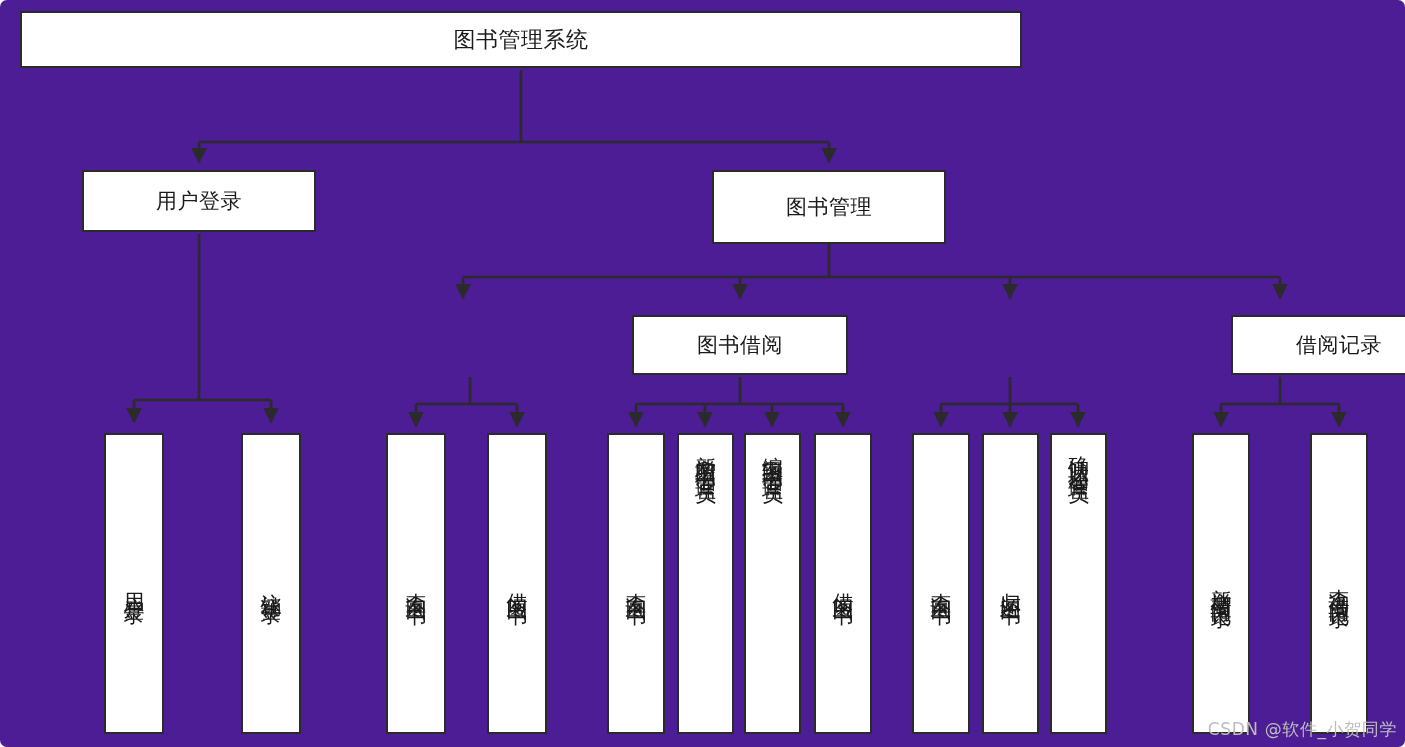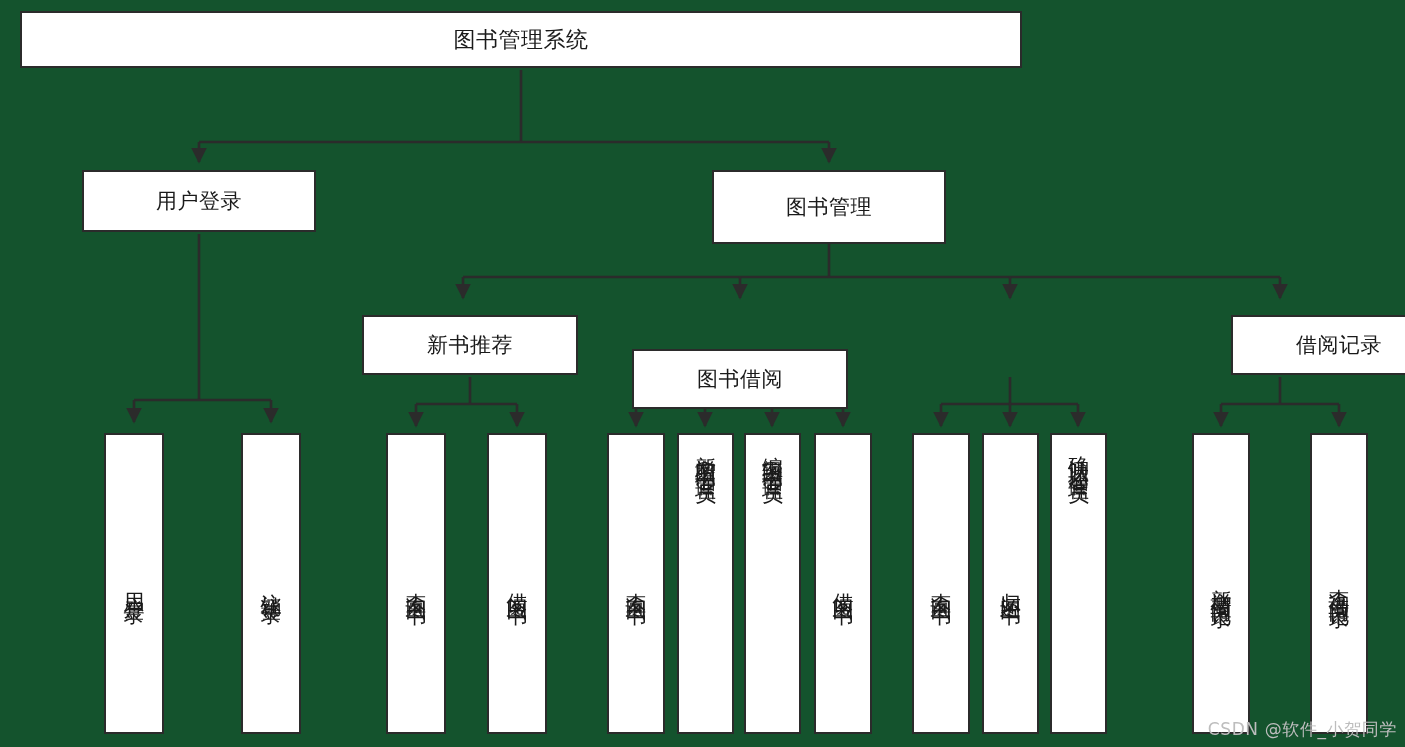--- a/index.html
+++ b/index.html
@@ -8,22 +8,23 @@
     padding: 0;
     background: #ffffff;
   }
   body {
     font-family: "DejaVu Sans", "Liberation Sans", sans-serif;
   }
   #diagram-root {
     position: relative;
     width: 1405px;
     height: 747px;
-    background: #14532d;
+    background: #4c1d95;
     overflow: hidden;
+    border-radius: 7px;
   }
   #diagram-svg {
     position: absolute;
     left: 0;
     top: 0;
     width: 1405px;
     height: 747px;
   }
   .node {
     position: absolute;
@@ -141,24 +142,21 @@
     <span class="node-label">图书管理系统</span>
   </div>
 
   <div class="node horizontal" style="left:82px; top:170px; width:234px; height:62px;">
     <span class="node-label">用户登录</span>
   </div>
   <div class="node horizontal" style="left:712px; top:170px; width:234px; height:74px;">
     <span class="node-label">图书管理</span>
   </div>
 
-  <div class="node horizontal" style="left:362px; top:315px; width:216px; height:60px;">
-    <span class="node-label">新书推荐</span>
-  </div>
-  <div class="node horizontal" style="left:632px; top:315px; width:216px; height:60px;margin-top:34px;">
+  <div class="node horizontal" style="left:632px; top:315px; width:216px; height:60px;">
     <span class="node-label">图书借阅</span>
   </div>
   <div class="node horizontal" style="left:1231px; top:315px; width:216px; height:60px;">
     <span class="node-label">借阅记录</span>
   </div>
 
   <div class="node vertical v-mid" style="left:104px; top:433px; width:60px; height:301px;">
     <span class="node-label">用户登录</span>
   </div>
   <div class="node vertical v-mid" style="left:241px; top:433px; width:60px; height:301px;">

